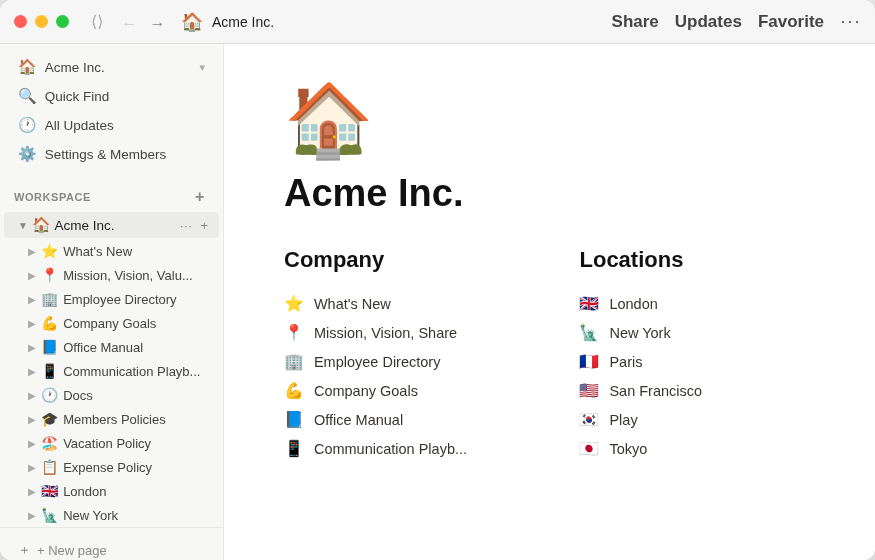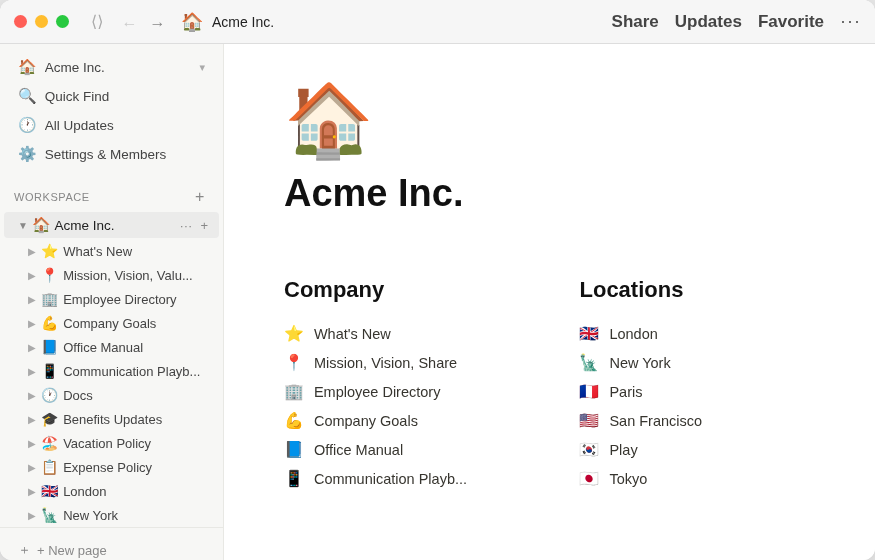--- a/index.html
+++ b/index.html
@@ -100,21 +100,21 @@
       font-size: 13.5px; color: #444;
       cursor: pointer;
       border-radius: 4px;
       margin: 1px 4px;
       position: relative;
     }
     .sidebar-item-icon { font-size: 15px; flex-shrink: 0; }
     .sidebar-item-label { flex: 1; white-space: nowrap; overflow: hidden; text-overflow: ellipsis; }
     .workspace-header {
       display: flex; align-items: center; padding: 10px 14px 4px;
-      font-size: 11px; font-weight: 400; color: #888; text-transform: uppercase; letter-spacing: 0.05em;
+      font-size: 11px; font-weight: 700; color: #888; text-transform: uppercase; letter-spacing: 0.05em;
     }
     .workspace-add-btn {
       margin-left: auto; color: #888; font-size: 16px; cursor: pointer; padding: 1px 4px;
     }
     .workspace-root {
       display: flex; align-items: center; gap: 4px;
       padding: 4px 8px 4px 14px;
       font-size: 13.5px; font-weight: 500; color: #222;
       cursor: pointer;
       margin: 1px 4px;
@@ -152,21 +152,21 @@
     }
     .page-header-icon {
       font-size: 72px; margin-bottom: 16px; line-height: 1;
     }
     .page-title {
       font-size: 38px; font-weight: 700; color: #111; margin-bottom: 32px;
     }
     .columns {
       display: flex; gap: 60px;
     }
-    .column { flex: 1; margin-top: 30px; }
+    .column { flex: 1; }
     .column-title {
       font-size: 22px; font-weight: 700; color: #111; margin-bottom: 16px;
     }
     .page-link {
       display: flex; align-items: center; gap: 10px;
       padding: 5px 0; font-size: 14.5px; color: #37352f;
       cursor: pointer; border-radius: 4px;
     }
     .page-link-icon { font-size: 16px; }
     .page-link-text { }
@@ -273,21 +273,21 @@
           <span class="tree-item-label">Communication Playb...</span>
         </div>
         <div class="tree-item">
           <span class="chevron">▶</span>
           <span class="tree-item-icon">🕐</span>
           <span class="tree-item-label">Docs</span>
         </div>
         <div class="tree-item">
           <span class="chevron">▶</span>
           <span class="tree-item-icon">🎓</span>
-          <span class="tree-item-label">Benefits Updates</span>
+          <span class="tree-item-label">Members Policies</span>
         </div>
         <div class="tree-item">
           <span class="chevron">▶</span>
           <span class="tree-item-icon">🏖️</span>
           <span class="tree-item-label">Vacation Policy</span>
         </div>
         <div class="tree-item">
           <span class="chevron">▶</span>
           <span class="tree-item-icon">📋</span>
           <span class="tree-item-label">Expense Policy</span>

